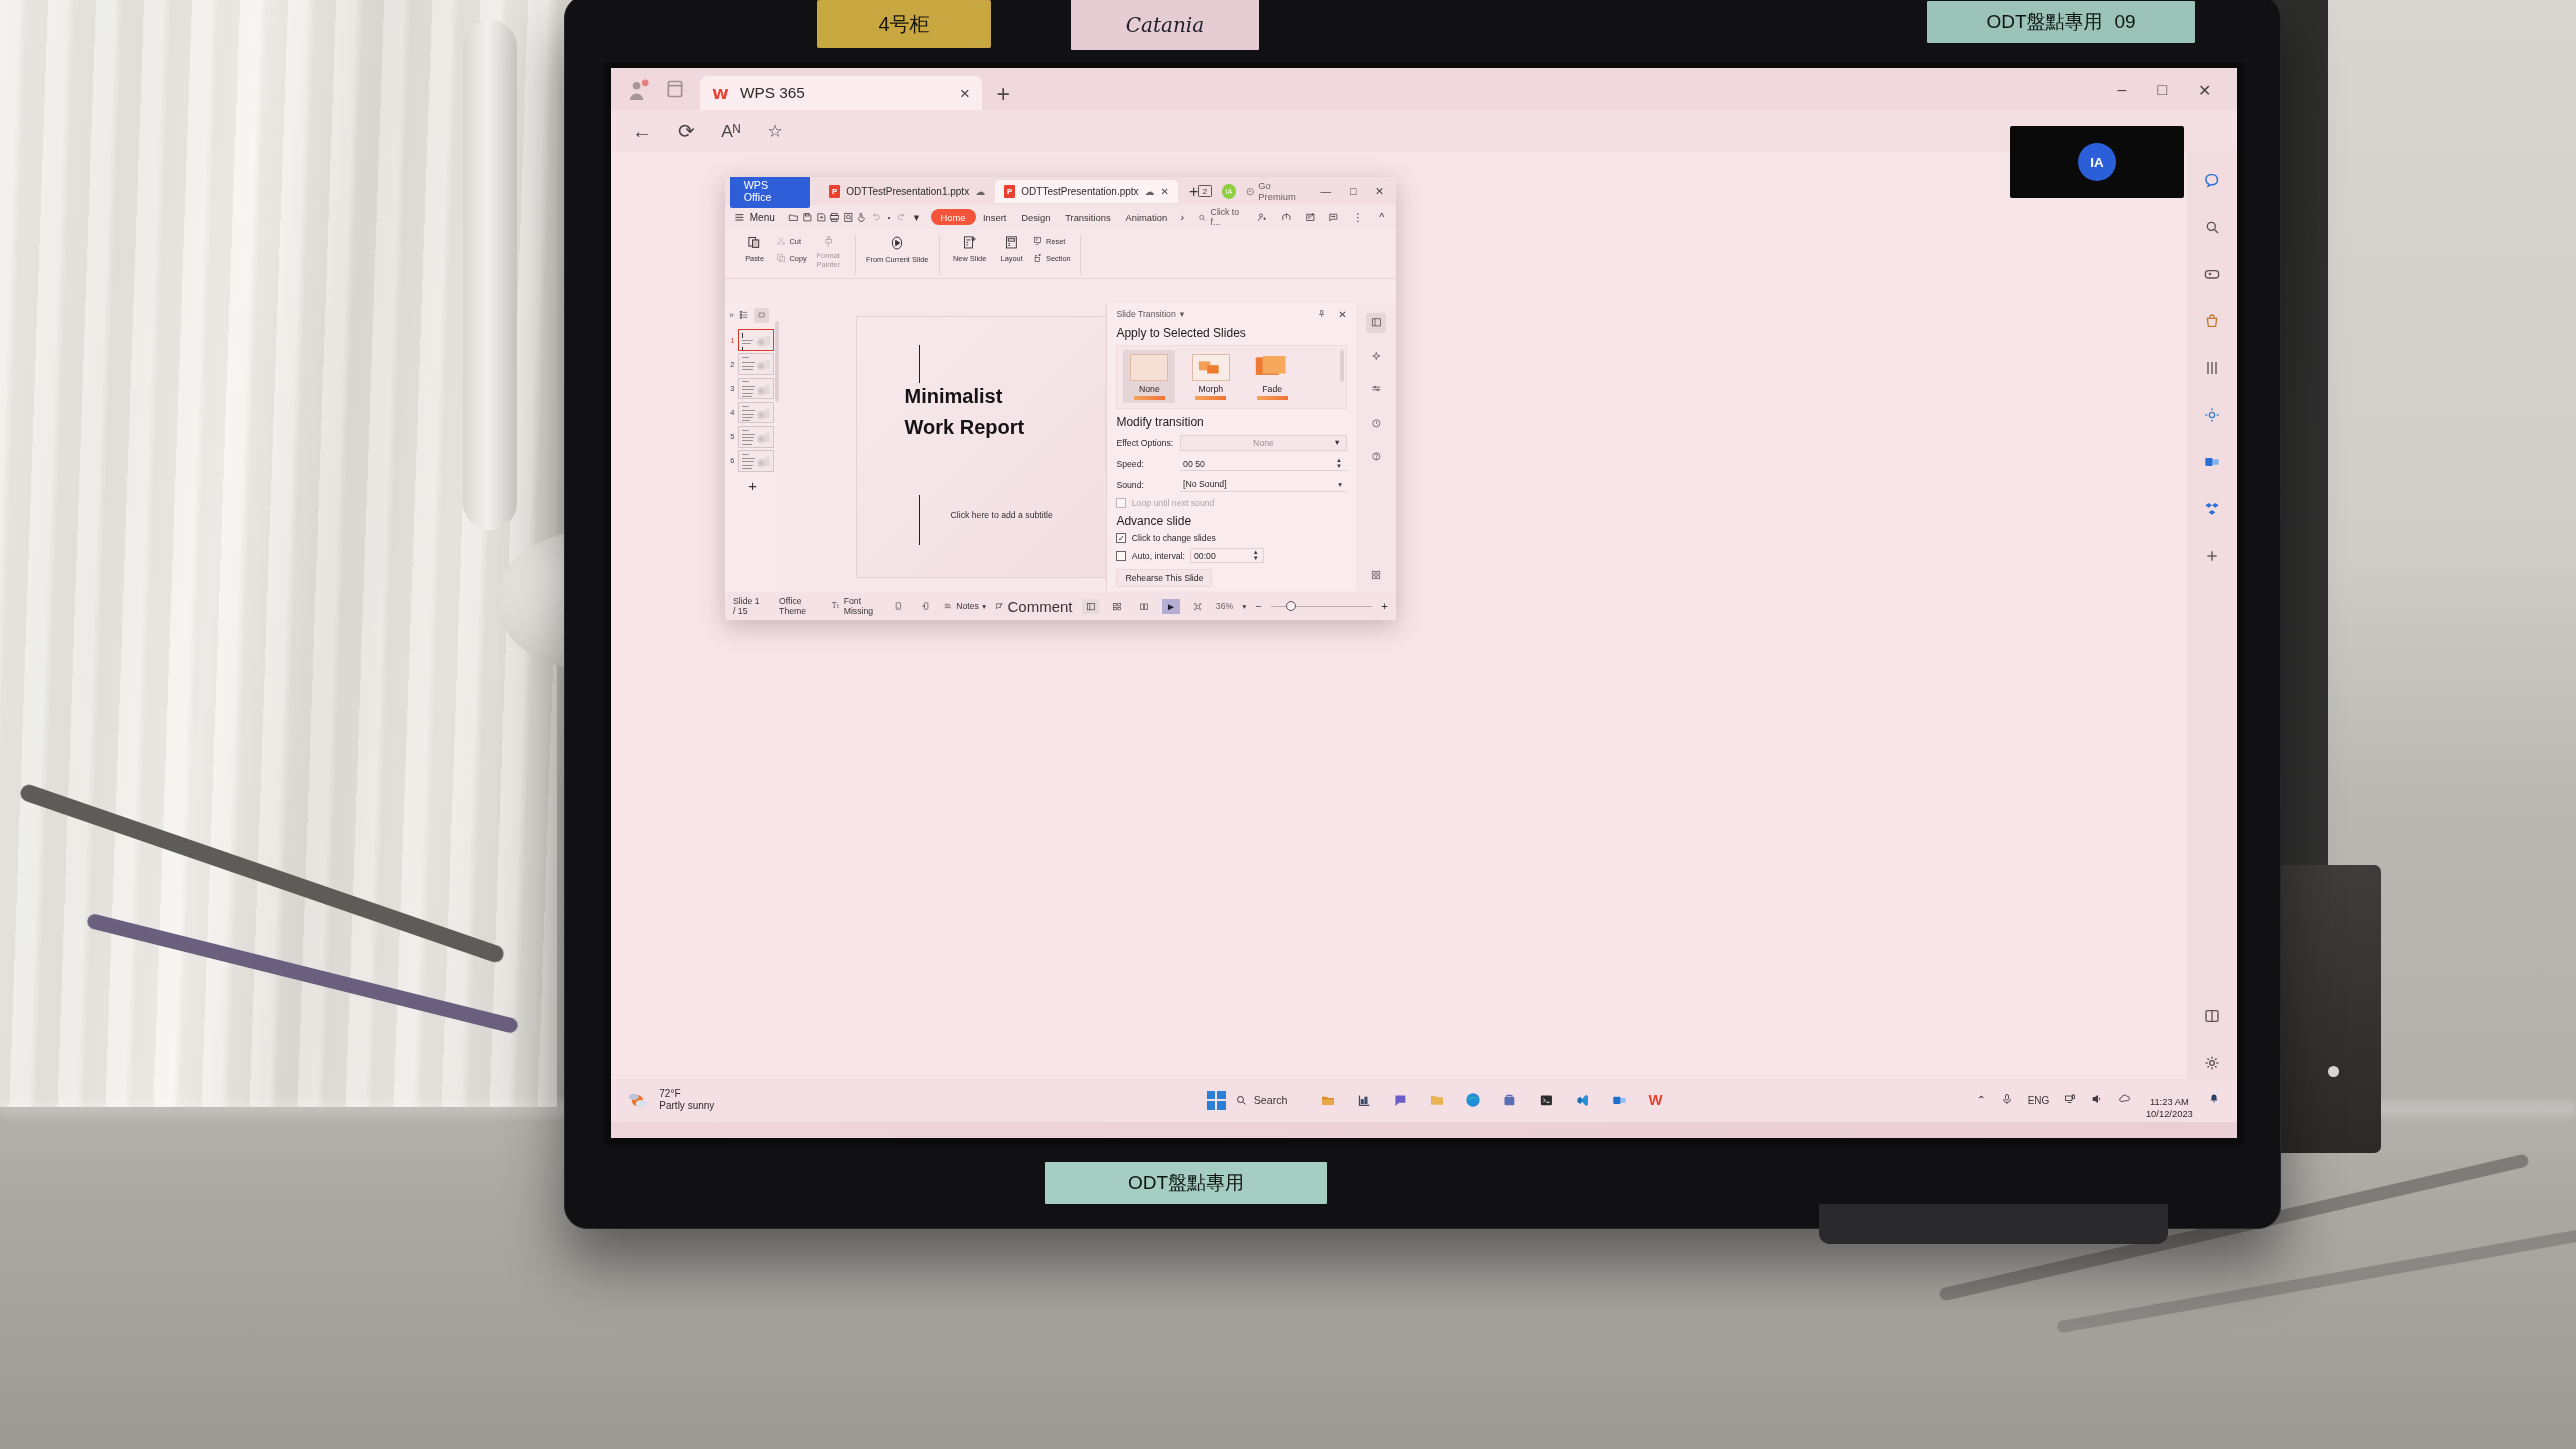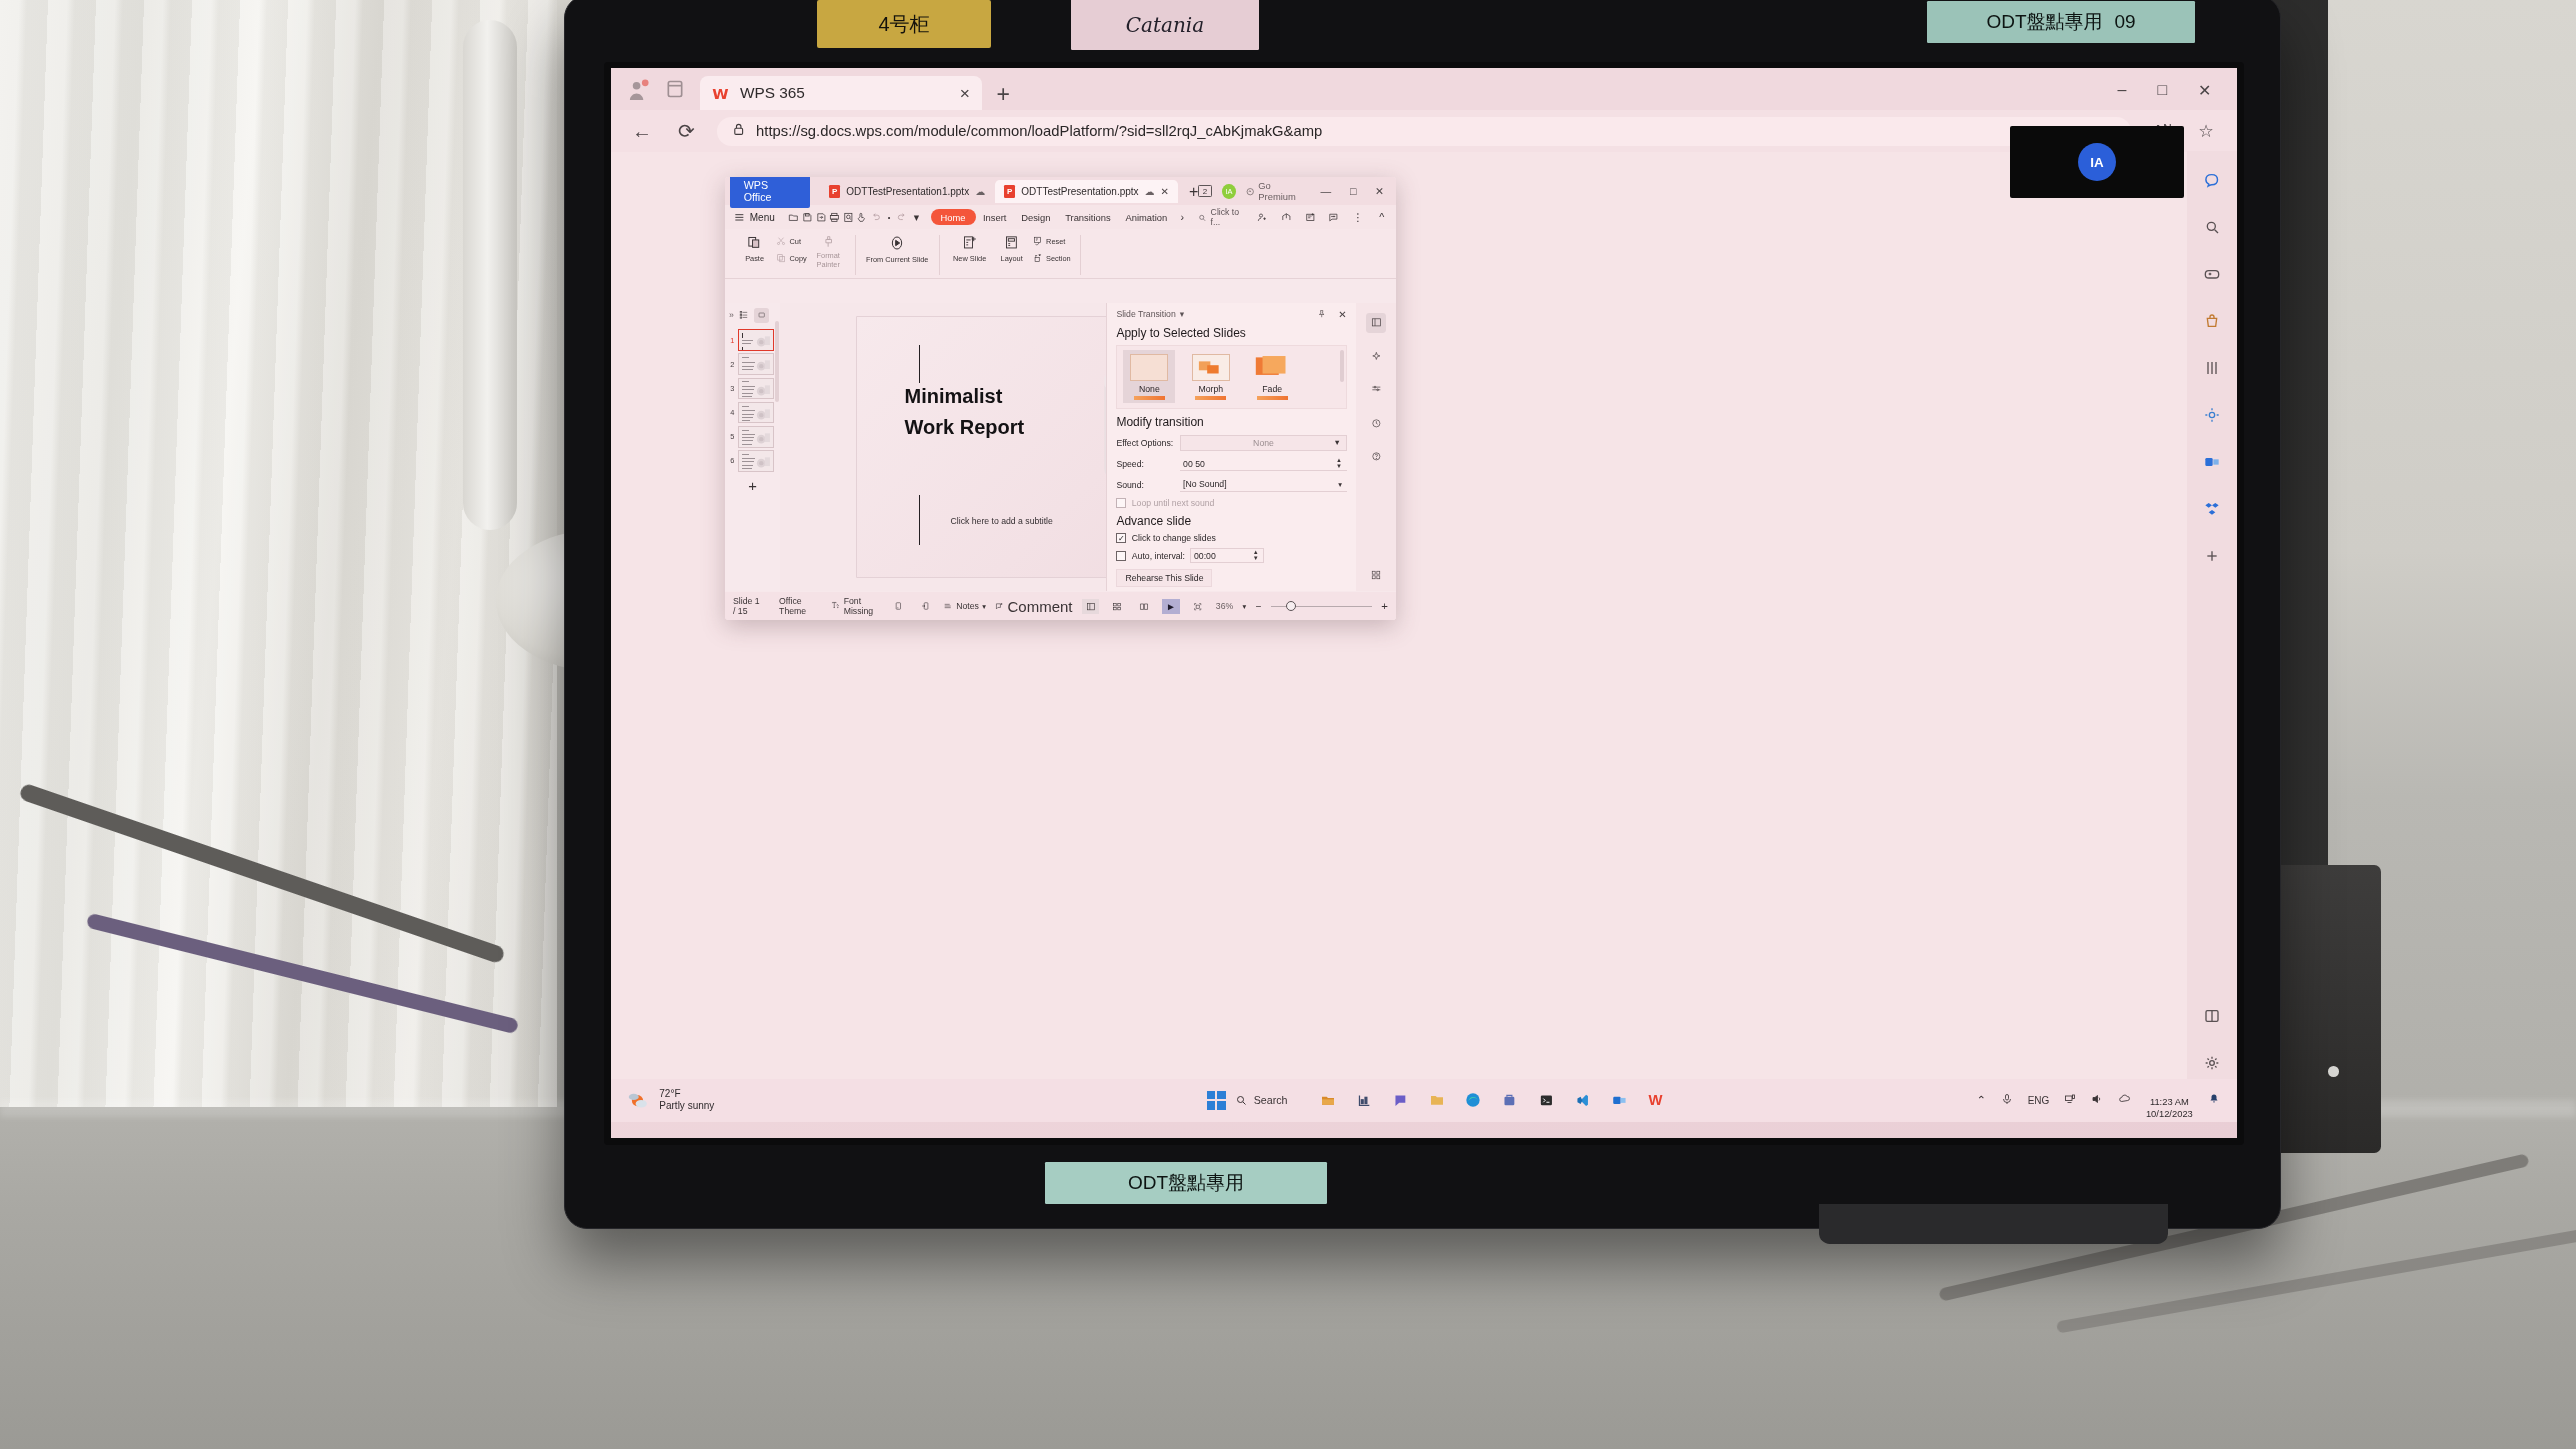--- a/index.html
+++ b/index.html
@@ -152,21 +152,21 @@
   .thumb .lensimg{position:absolute;right:1.3px;top:2px;width:17.4px;height:17.4px;}
   .thumb .tl{position:absolute;left:3.4px;background:#9d9296;height:1px;}
   #tp-add{text-align:center;font-size:14.8px;color:#3b3436;margin-top:6.7px;}
   #tp-scroll{position:absolute;right:1.3px;top:17.4px;width:3.4px;height:81px;background:#e3d0d4;border-radius:2px;}
 
   #slidearea{flex:1;position:relative;background:#f6e7ea;display:flex;align-items:center;justify-content:center;}
   #slide{width:463px;height:260px;background:linear-gradient(135deg,#f7e9ec 0%,#f3e1e5 55%,#eed9de 100%);position:relative;box-shadow:0 0 0 0.7px #ddc8cd;}
   #slide-title{position:absolute;left:48px;top:64px;font-size:20px;font-weight:bold;color:#141214;line-height:1.55;}
   #slide-bar{position:absolute;left:62px;top:28px;width:1.3px;height:38px;background:#241f22;}
   #slide-bar2{position:absolute;left:62px;top:178px;width:1.3px;height:50px;background:#241f22;}
-  #slide-sub{position:absolute;left:94px;top:199px;font-size:8.7px;color:#352f32;}
+  #slide-sub{position:absolute;left:94px;top:193px;font-size:8.7px;color:#352f32;}
   #camera{position:absolute;right:12px;top:13.4px;width:228px;height:221px;}
   #notesbar{position:absolute;left:55px;bottom:0;width:616px;height:19px;background:#f7e9ec;border-top:0.7px solid #e6d2d6;
     display:flex;align-items:center;gap:5.4px;padding-left:9.4px;font-size:8.7px;color:#4a4244;}
 
   
   #taskpane{position:absolute;right:40px;top:126px;width:250px;height:288px;background:#faecee;border-left:0.7px solid #e6d2d6;padding:5.4px 9.4px 0 9.4px;}
   #tp-title{display:flex;align-items:center;font-size:8.7px;color:#5e5457;gap:4px;}
   #tp-title .sp{margin-left:auto;display:flex;gap:12px;font-size:10px;color:#4a4244;}
   .tp-h{font-size:12px;color:#1f1a1c;margin-top:6px;}
   #transgrid{display:flex;gap:9.4px;margin-top:4.7px;background:#f7e6e9;padding:4.7px 6px;border:0.7px solid #eedadd;position:relative;}
@@ -284,29 +284,20 @@
         <div id="edge-wincontrols">
           <span>–</span>
           <span>□</span>
           <span>✕</span>
         </div>
       </div>
 
       <div id="edge-toolbar">
         <div class="nav-ico">←</div>
         <div class="nav-ico">⟳</div>
-        <div id="omnibox">
-          <span class="lock">
-            <svg viewBox="0 0 24 24" width="13.4" height="14.8" fill="none" stroke="#3f3a3b" stroke-width="2">
-                <rect x="5" y="10" width="14" height="11" rx="2"></rect>
-                <path d="M8 10V7a4 4 0 018 0v3"></path>
-              </svg>
-          </span>
-          <span class="url">https://sg.docs.wps.com/module/common/loadPlatform/?sid=sll2rqJ_cAbKjmakG&amp;amp</span>
-        </div>
         <div class="right-ico">Aᴺ</div>
         <div class="right-ico">☆</div>
       </div>
 
       <div id="edge-sidebar">
         <div class="sb-ico">
           <svg viewBox="0 0 24 24" width="17.4" height="17.4" fill="none" stroke="#2b6fd8" stroke-width="2">
               <path d="M4 12c0-4 3-7 8-7s8 3 8 7-3 7-8 7c-2 0-3 1-5 2l1-3c-2.5-1.3-4-3.4-4-6z"></path>
             </svg>
         </div>

